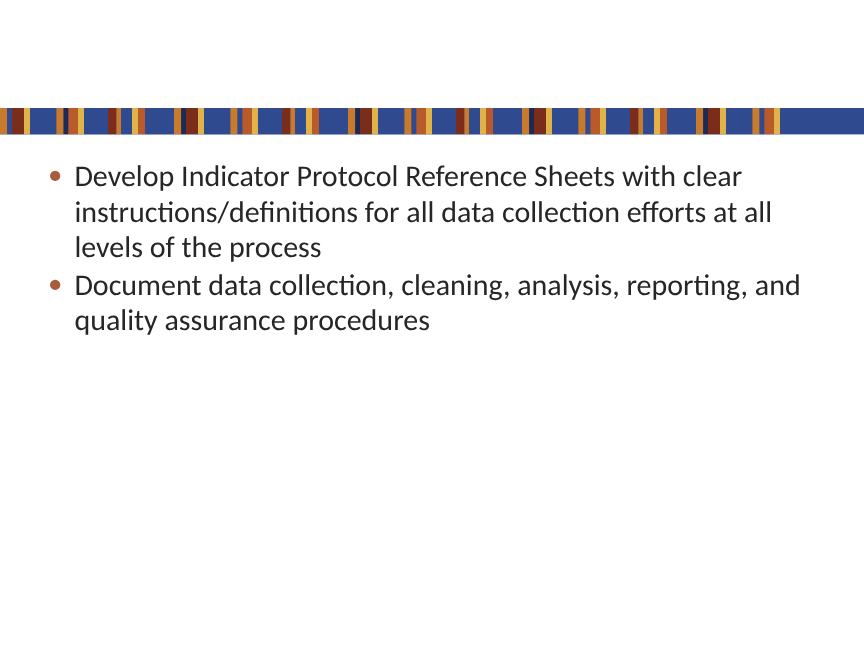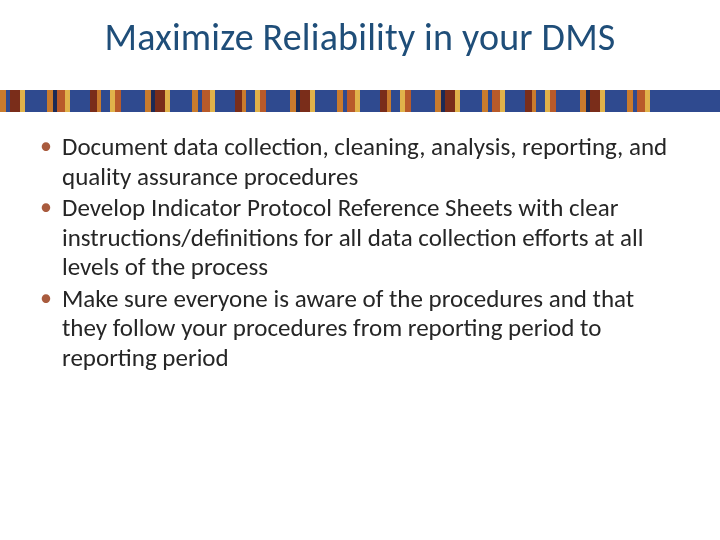--- a/index.html
+++ b/index.html
@@ -72,21 +72,20 @@
     color: #a95b3e;
     font-size: 24px;
     line-height: 1.18;
   }
 </style>
 </head>
 <body>
 
 <div class="slide">
 
-  <div class="title">Maximize Reliability in your DMS</div>
 
   <div class="band">
     <div class="band-inner">
 
       <div class="stripe" style="width:6px;background:#c97b2d"></div>
       <div class="stripe" style="width:4px;background:#2f4a8f"></div>
       <div class="stripe" style="width:10px;background:#7a2d1a"></div>
       <div class="stripe" style="width:5px;background:#e0b24a"></div>
       <div class="stripe" style="width:22px;background:#2f4a8f"></div>
       <div class="stripe" style="width:6px;background:#c97b2d"></div>
@@ -156,24 +155,21 @@
       <div class="stripe" style="width:6px;background:#c97b2d"></div>
       <div class="stripe" style="width:4px;background:#2f4a8f"></div>
       <div class="stripe" style="width:8px;background:#b85a2a"></div>
       <div class="stripe" style="width:5px;background:#e0b24a"></div>
     </div>
   </div>
 
   <div class="bullets">
     <ul>
       <li>
-        <span>Document data collection, cleaning, analysis, reporting, and quality assurance procedures</span>
-      </li>
-      <li>
         <span>Develop Indicator Protocol Reference Sheets with clear instructions/definitions for all data collection efforts at all levels of the process</span>
       </li>
       <li>
-        <span>Make sure everyone is aware of the procedures and that they follow your procedures from reporting period to reporting period</span>
+        <span>Document data collection, cleaning, analysis, reporting, and quality assurance procedures</span>
       </li>
     </ul>
   </div>
 
 </div>
 
 </body></html>

